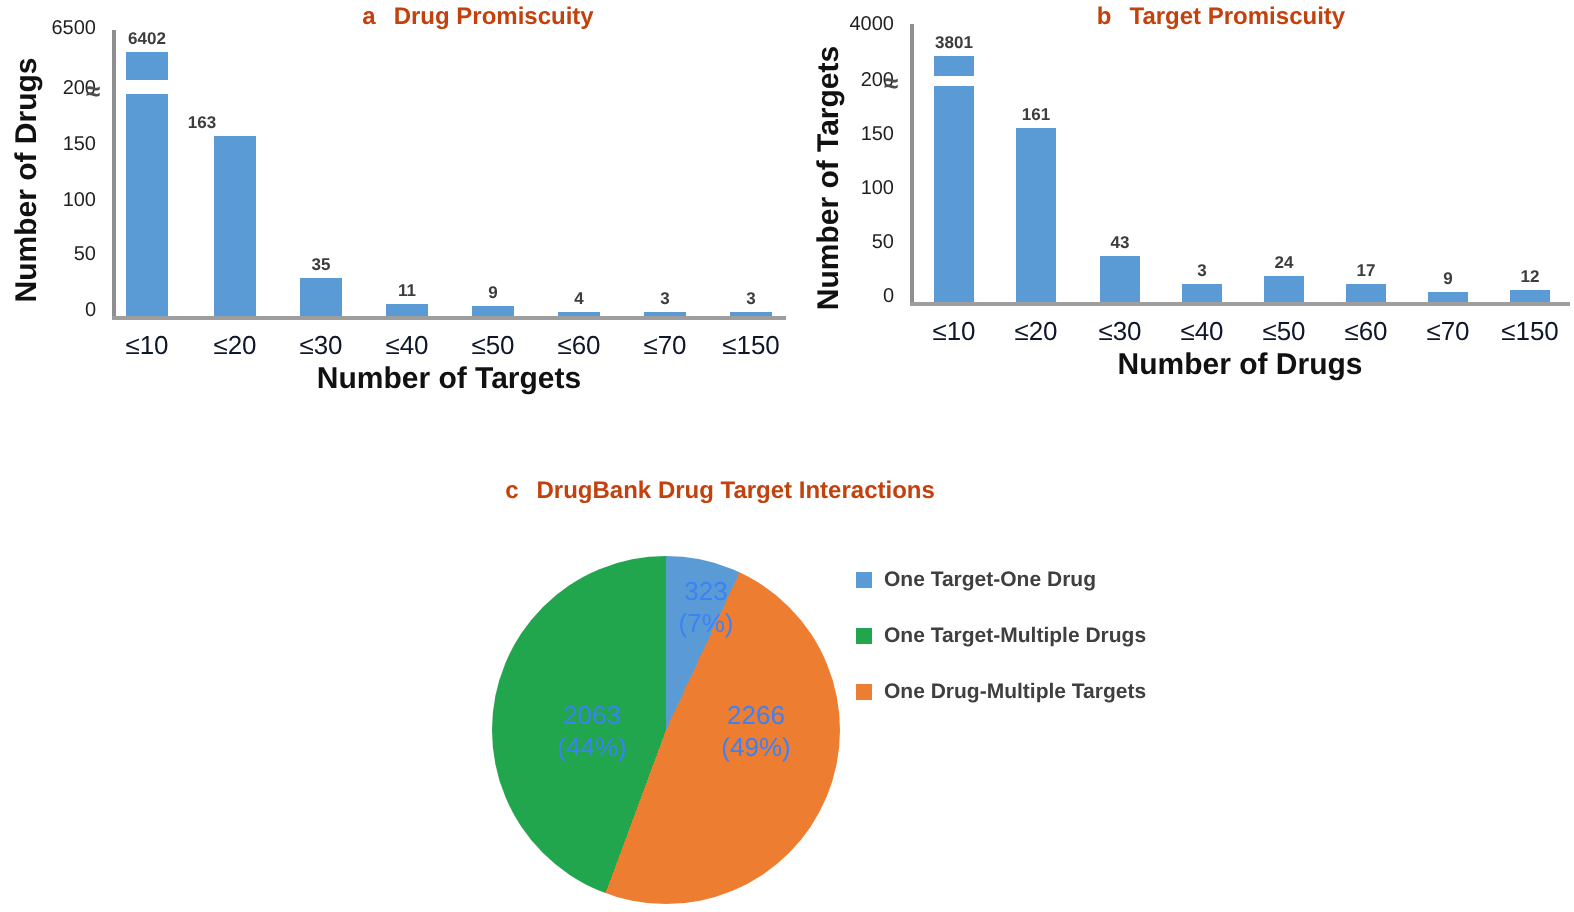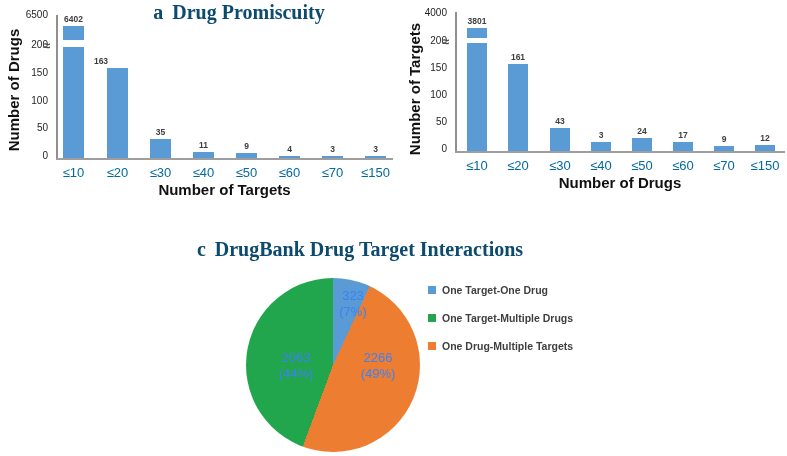--- a/index.html
+++ b/index.html
@@ -1,27 +1,27 @@
 <!DOCTYPE html>
 <html><head>
 <meta charset="utf-8">
 <style>
   html,body{margin:0;padding:0;background:#fff;}
   .figure{position:relative;width:787px;height:456px;background:#ffffff;
           font-family:"Liberation Sans",sans-serif;overflow:hidden;}
   .panel{position:absolute;}
-  .panel-title{position:absolute;margin:0;font-size:20px;font-weight:bold;color:#0c4a6e;
-               text-align:center;white-space:nowrap;font-family:Liberation Serif, serif;}
+  .panel-title{position:absolute;margin:0;font-size:12px;font-weight:bold;color:#c2410c;
+               text-align:center;white-space:nowrap;}
   .panel-letter{margin-right:9px;}
   .y-title{position:absolute;font-weight:bold;font-size:15px;color:#111;
            transform:rotate(-90deg);text-align:center;width:170px;height:18px;line-height:18px;}
   .x-title{position:absolute;font-weight:bold;font-size:15px;color:#111;text-align:center;}
   .axis{position:absolute;background:#8f8f8f;}
   .ytick{position:absolute;font-size:10px;color:#1f1f1f;text-align:right;}
-  .xtick{position:absolute;font-size:13px;color:#0369a1;text-align:center;}
+  .xtick{position:absolute;font-size:13px;color:#0f172a;text-align:center;}
   .bar{position:absolute;}
   .bar-label{position:absolute;font-size:8.5px;font-weight:600;color:#3d3d3d;text-align:center;}
   .break-symbol{position:absolute;font-size:13px;color:#4d4d4d;font-weight:bold;}
   .pie{position:absolute;border-radius:50%;}
   .pie-label{position:absolute;transform:translate(-50%,-50%);font-size:13px;color:#3b82f6;
              text-align:center;line-height:1.25;}
   .pie-label span{display:block;}
   .legend{position:absolute;display:flex;flex-direction:column;gap:16px;}
   .legend-item{display:flex;align-items:center;gap:6px;}
   .legend-swatch{width:8px;height:8px;flex:0 0 auto;}
@@ -70,20 +70,23 @@
         <div class="bar-label" style="left: 312.5px; width: 40px; top: 144.335px;">3</div>
         <div class="xtick" style="left: 310.5px; width: 44px; top: 165px;">≤70</div>
         <div class="bar" style="left: 365px; top: 156.335px; width: 21px; height: 1.665px; background: rgb(91, 155, 213);"></div>
         <div class="bar-label" style="left: 355.5px; width: 40px; top: 144.335px;">3</div>
         <div class="xtick" style="left: 353.5px; width: 44px; top: 165px;">≤150</div>
       </div>
     <div class="x-title" style="left:56px;top:181px;width:337px;">Number of Targets</div>
   </section>
 
   <section class="panel" style="left:398px;top:0;width:389px;height:215px;">
+    <h2 class="panel-title" style="left:40px;top:1px;width:345px;">
+      <span class="panel-letter">b</span><span>Target Promiscuity</span>
+    </h2>
     <div class="y-title" style="left:-68px;top:80px;">Number of Targets</div>
     <div id="plot-b" style="position:absolute;left:0;top:0;width:389px;height:215px;">
         <div class="axis" style="left: 57px; top: 12px; width: 1.5px; height: 139px;"></div>
         <div class="axis" style="left: 57px; top: 151px; width: 330px; height: 2px; background: rgb(158, 158, 158);"></div>
         <div class="ytick" style="left: 4px; width: 45px; top: 143px;">0</div>
         <div class="ytick" style="left: 4px; width: 45px; top: 116px;">50</div>
         <div class="ytick" style="left: 4px; width: 45px; top: 89px;">100</div>
         <div class="ytick" style="left: 4px; width: 45px; top: 62px;">150</div>
         <div class="ytick" style="left: 4px; width: 45px; top: 35px;">200</div>
         <div class="ytick" style="left: 4px; width: 45px; top: 7px;">4000</div>

